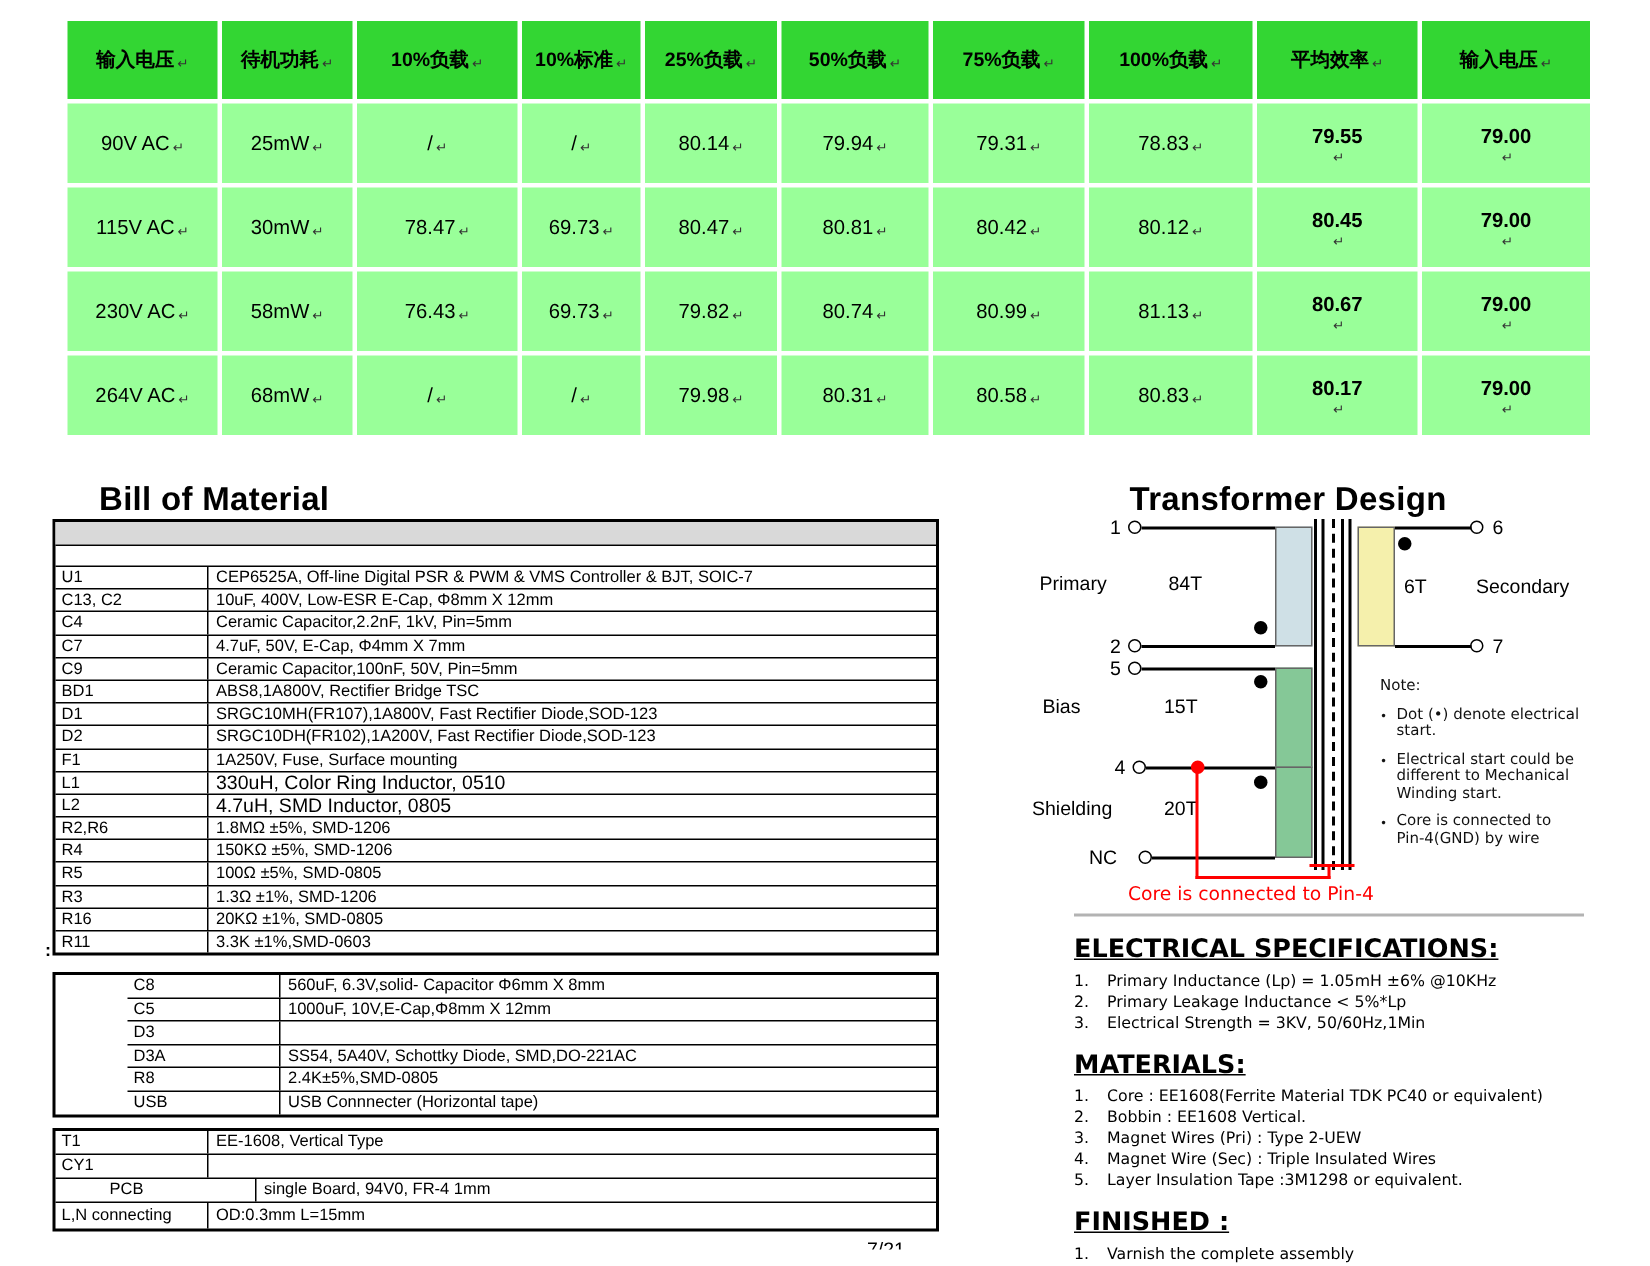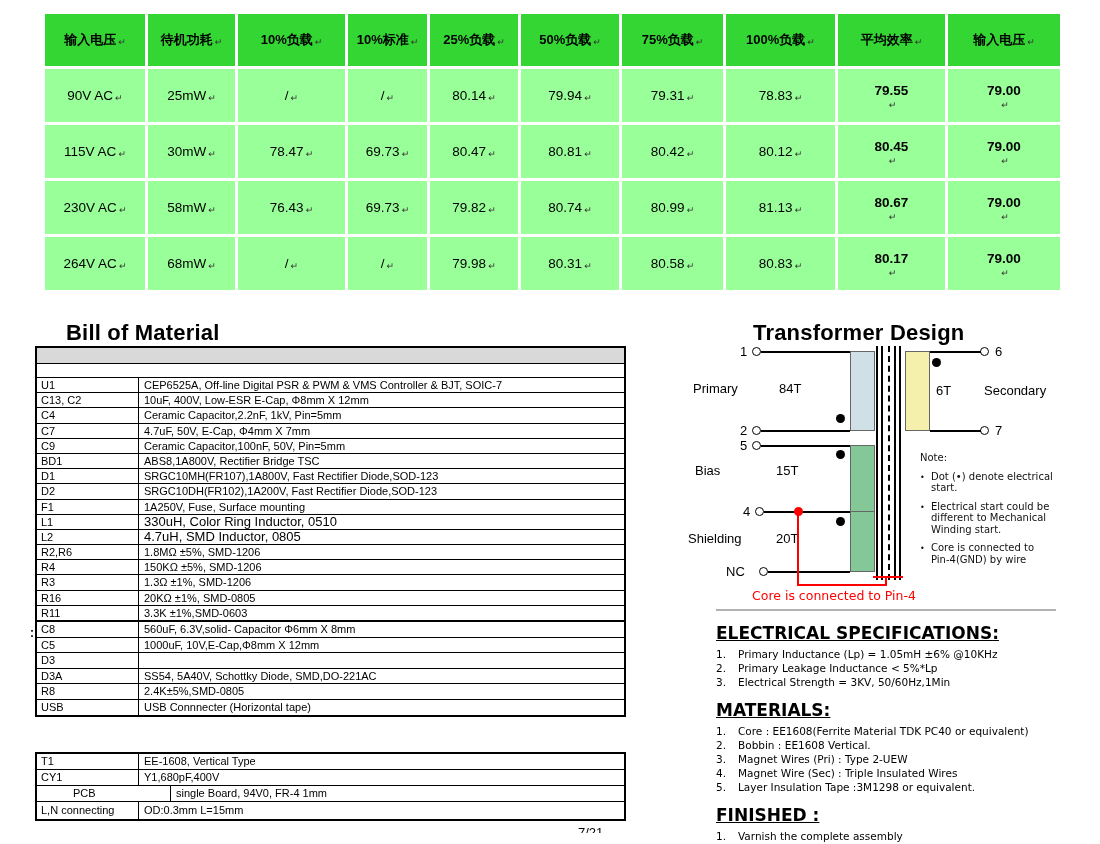--- a/index.html
+++ b/index.html
@@ -321,33 +321,37 @@
     </div>
     <div class="bom-row" style="height: 14.2px; line-height: 14.2px;">
       <div class="bom-ref">R2,R6</div>
       <div class="bom-desc">1.8MΩ ±5%, SMD-1206</div>
     </div>
     <div class="bom-row" style="height: 14.2px; line-height: 14.2px;">
       <div class="bom-ref">R4</div>
       <div class="bom-desc">150KΩ ±5%, SMD-1206</div>
     </div>
     <div class="bom-row" style="height: 14.2px; line-height: 14.2px;">
+      <div class="bom-ref">R5</div>
+      <div class="bom-desc">100Ω ±5%, SMD-0805</div>
+    </div>
+    <div class="bom-row" style="height: 14.2px; line-height: 14.2px;">
       <div class="bom-ref">R3</div>
       <div class="bom-desc">1.3Ω ±1%, SMD-1206</div>
     </div>
     <div class="bom-row" style="height: 14.2px; line-height: 14.2px;">
       <div class="bom-ref">R16</div>
       <div class="bom-desc">20KΩ ±1%, SMD-0805</div>
     </div>
     <div class="bom-row" style="height: 14.2px; line-height: 14.2px;">
       <div class="bom-ref">R11</div>
       <div class="bom-desc">3.3K ±1%,SMD-0603</div>
     </div>
   </div>
-<div class="bom-block" style="top:620px;">
+<div class="bom-block" style="top:648px;padding-left:48px;">
     <div class="bom-row" style="height: 14.6px; line-height: 14.6px;">
       <div class="bom-ref">C8</div>
       <div class="bom-desc">560uF, 6.3V,solid- Capacitor Φ6mm X 8mm</div>
     </div>
     <div class="bom-row" style="height: 14.6px; line-height: 14.6px;">
       <div class="bom-ref">C5</div>
       <div class="bom-desc">1000uF, 10V,E-Cap,Φ8mm X 12mm</div>
     </div>
     <div class="bom-row" style="height: 14.6px; line-height: 14.6px;">
       <div class="bom-ref">D3</div>
@@ -365,21 +369,20 @@
       <div class="bom-desc">USB Connnecter (Horizontal tape)</div>
     </div>
   </div>
 <div class="bom-block" style="top:752px;">
     <div class="bom-row" style="height: 15px; line-height: 15px;">
       <div class="bom-ref">T1</div>
       <div class="bom-desc">EE-1608, Vertical Type</div>
     </div>
     <div class="bom-row" style="height: 15px; line-height: 15px;">
       <div class="bom-ref">CY1</div>
-      <div class="bom-desc">Y1,680pF,400V</div>
     </div>
     <div class="bom-row" style="height: 15px; line-height: 15px; padding-left: 32px;">
       <div class="bom-ref">PCB</div>
       <div class="bom-desc">single  Board, 94V0, FR-4 1mm</div>
     </div>
     <div class="bom-row" style="height: 17px; line-height: 17px;">
       <div class="bom-ref">L,N connecting</div>
       <div class="bom-desc">OD:0.3mm L=15mm</div>
     </div>
   </div>

